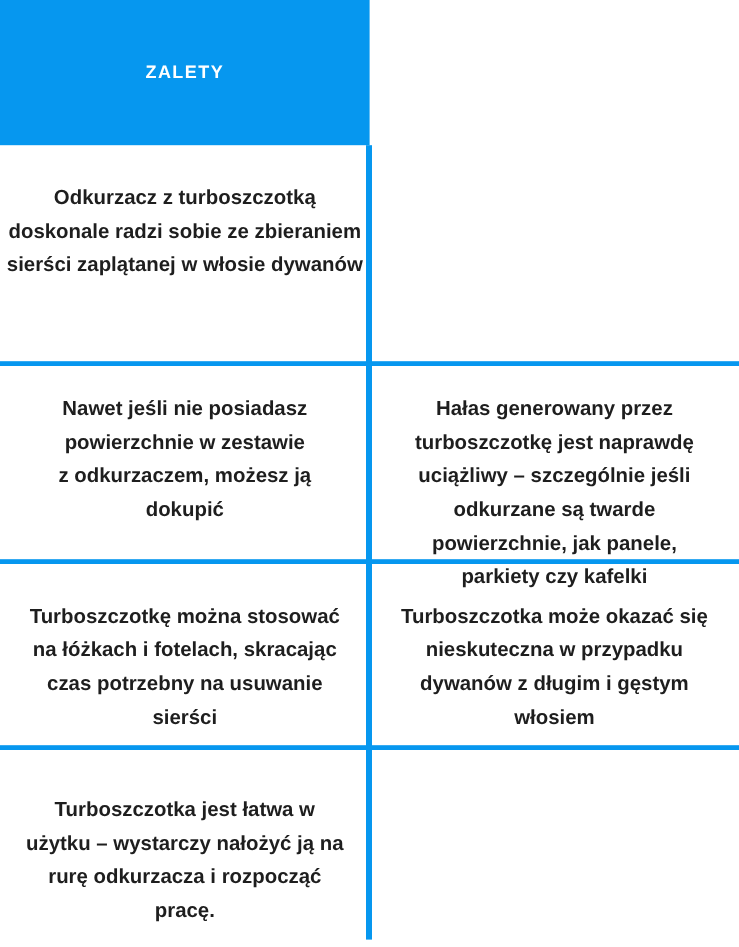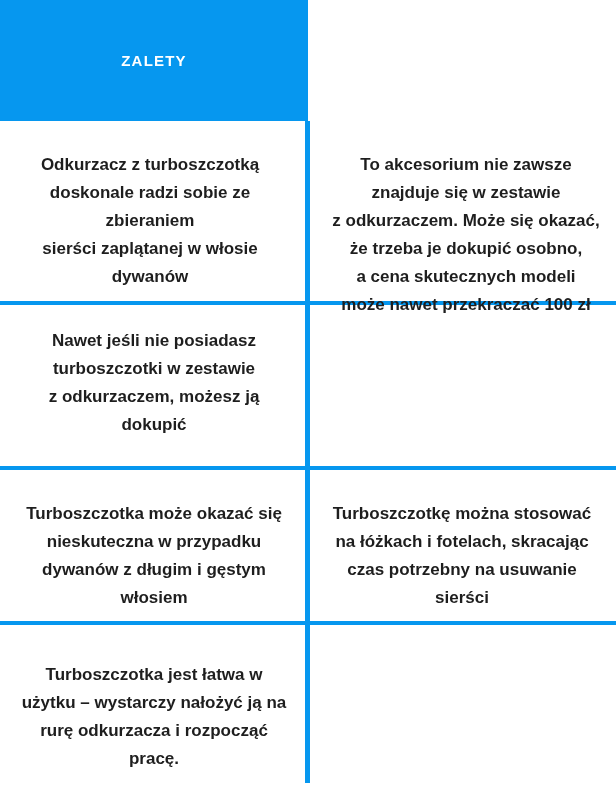--- a/index.html
+++ b/index.html
@@ -72,48 +72,48 @@
 <div class="canvas">
 
   <div class="header-row">
     <div class="header-cell left">ZALETY</div>
   </div>
 
   <div class="row r1">
     <div class="cell">Odkurzacz z turboszczotką
 doskonale radzi sobie ze zbieraniem
 sierści zaplątanej w włosie dywanów</div>
-    <div class="cell">To akcesorium nie zawsze
-znajduje się w zestawie
-z odkurzaczem. Może się okazać,
-że trzeba je dokupić osobno,
-a cena skutecznych modeli
-może nawet przekraczać 100 zł</div>
   </div>
 
   <div class="divider-h"></div>
 
   <div class="row r2">
     <div class="cell">Nawet jeśli nie posiadasz
-turboszczotki w zestawie
+powierzchnie w zestawie
 z odkurzaczem, możesz ją
 dokupić</div>
+    <div class="cell">Hałas generowany przez
+turboszczotkę jest naprawdę
+uciążliwy – szczególnie jeśli
+odkurzane są twarde
+powierzchnie, jak panele,
+parkiety czy kafelki</div>
   </div>
 
   <div class="divider-h"></div>
 
   <div class="row r3">
+    <div class="cell">Turboszczotkę można stosować
+na łóżkach i fotelach, skracając
+czas potrzebny na usuwanie
+sierści</div>
     <div class="cell">Turboszczotka może okazać się
 nieskuteczna w przypadku
 dywanów z długim i gęstym
 włosiem</div>
-    <div class="cell">Turboszczotkę można stosować
-na łóżkach i fotelach, skracając
-czas potrzebny na usuwanie
-sierści</div>
   </div>
 
   <div class="divider-h"></div>
 
   <div class="row r4">
     <div class="cell">Turboszczotka jest łatwa w
 użytku – wystarczy nałożyć ją na
 rurę odkurzacza i rozpocząć
 pracę.</div>
     <div class="cell"></div>

